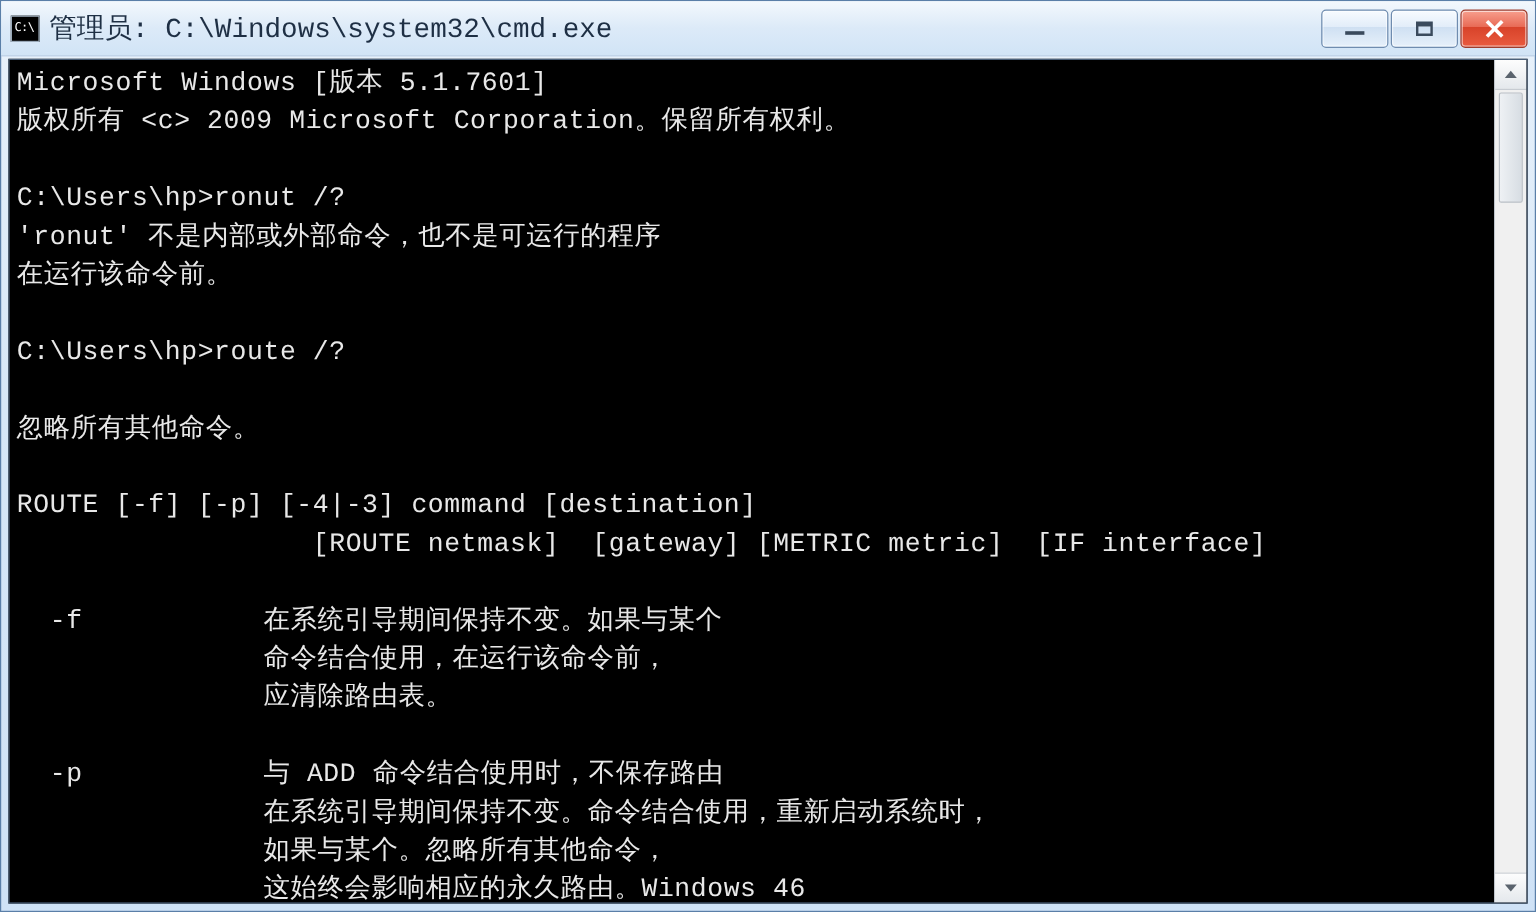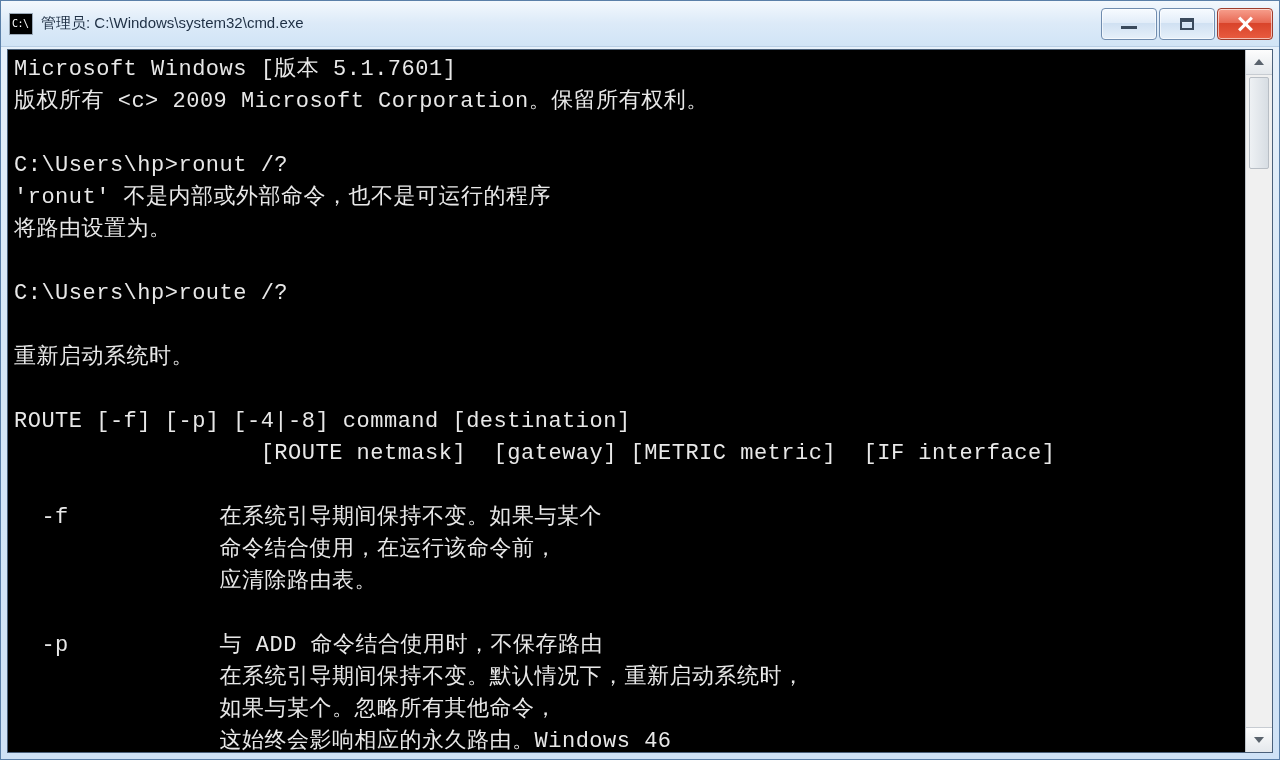--- a/index.html
+++ b/index.html
@@ -46,22 +46,23 @@
   }
   .app-icon span {
     color: #fff;
     font-family: Consolas, monospace;
     font-size: 10px;
     line-height: 10px;
     letter-spacing: -0.5px;
   }
   .title-text {
     color: #1e2f44;
-    font-size: 15px;
+    font-size: 23px;
     white-space: nowrap;
+    font-family: Liberation Mono, monospace;
   }
   .win-buttons {
     margin-left: auto;
     display: flex;
     gap: 2px;
     padding-right: 2px;
   }
   .win-btn {
     width: 54px;
     height: 30px;
@@ -199,35 +200,35 @@
       </div>
     </div>
   </div>
 
   <div class="client">
     <div class="terminal"><span>Microsoft Windows [版本 5.1.7601]</span>
 <span>版权所有 &lt;c&gt; 2009 Microsoft Corporation。保留所有权利。</span>
 <span></span>
 <span>C:\Users\hp&gt;ronut /?</span>
 <span>'ronut' 不是内部或外部命令，也不是可运行的程序</span>
-<span>将路由设置为。</span>
+<span>在运行该命令前。</span>
 <span></span>
 <span>C:\Users\hp&gt;route /?</span>
 <span></span>
-<span>重新启动系统时。</span>
-<span></span>
-<span>ROUTE [-f] [-p] [-4|-8] command [destination]</span>
+<span>忽略所有其他命令。</span>
+<span></span>
+<span>ROUTE [-f] [-p] [-4|-3] command [destination]</span>
 <span>                  [ROUTE netmask]  [gateway] [METRIC metric]  [IF interface]</span>
 <span></span>
 <span>  -f           在系统引导期间保持不变。如果与某个</span>
 <span>               命令结合使用，在运行该命令前，</span>
 <span>               应清除路由表。</span>
 <span></span>
 <span>  -p           与 ADD 命令结合使用时，不保存路由</span>
-<span>               在系统引导期间保持不变。默认情况下，重新启动系统时，</span>
+<span>               在系统引导期间保持不变。命令结合使用，重新启动系统时，</span>
 <span>               如果与某个。忽略所有其他命令，</span>
 <span>               这始终会影响相应的永久路由。Windows 46</span>
 </div>
 
     <div class="vscroll">
       <div class="sb-btn up">
         <div class="tri up"></div>
       </div>
       <div class="sb-track">
         <div class="sb-thumb"></div>

